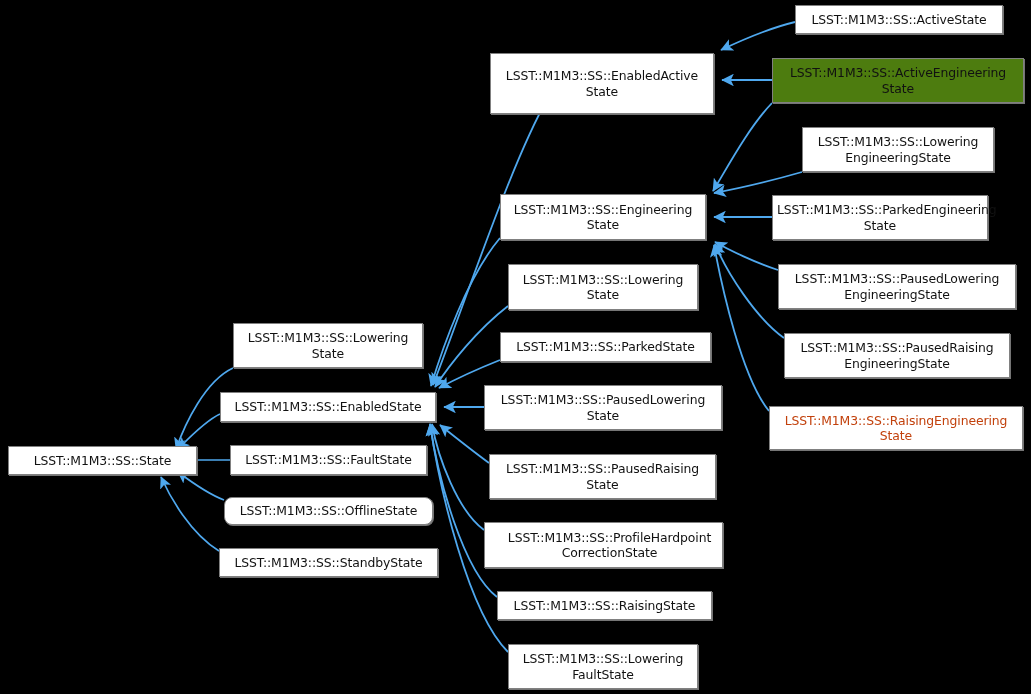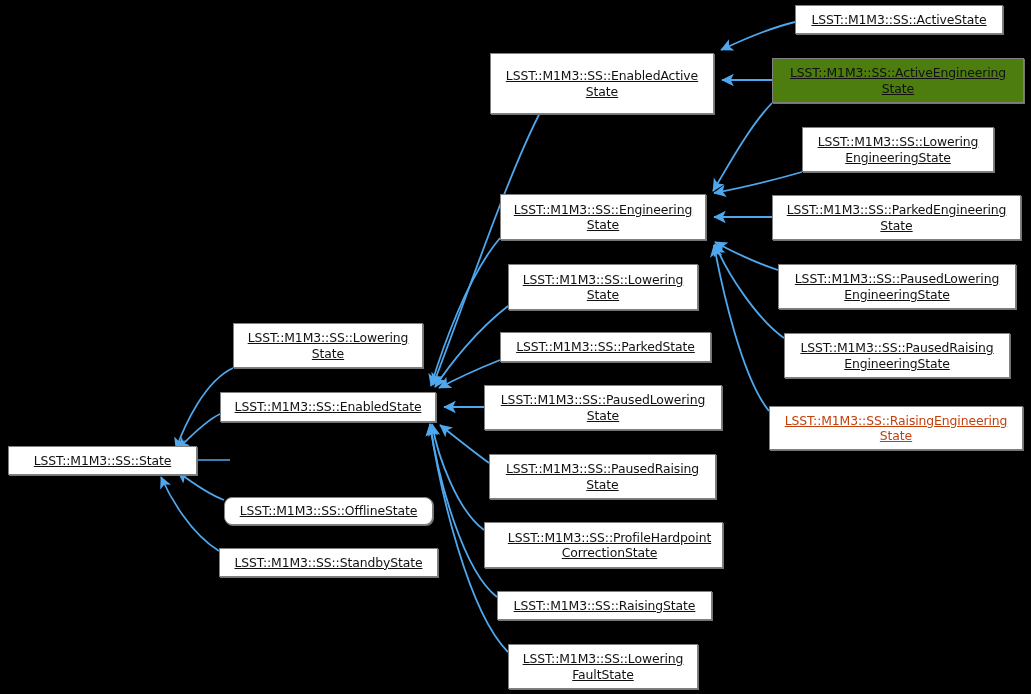--- a/index.html
+++ b/index.html
@@ -34,21 +34,20 @@
     font-size: 12.4px;
     line-height: 15.5px;
     display: flex;
     align-items: center;
     justify-content: flex-start;
     text-align: center;
     padding: 2px 4px;
     letter-spacing: -0.1px;
     cursor: pointer;
     z-index: 2;
-    text-decoration: underline;
   }
   .node .label {
     display: block;
     width: 100%;
     white-space: pre-line;
   }
 </style>
 </head>
 <body>
 
@@ -99,20 +98,23 @@
   <div class="node" style="left: 8px; top: 446px; width: 189px; height: 29px; background: rgb(255, 255, 255); border-color: rgb(128, 128, 128); color: rgb(17, 17, 17);">
     <span class="label">LSST::M1M3::SS::State</span>
   </div>
   <div class="node" style="left: 233px; top: 323px; width: 190px; height: 45px; background: rgb(255, 255, 255); border-color: rgb(128, 128, 128); color: rgb(17, 17, 17);">
     <span class="label">LSST::M1M3::SS::Lowering
 State</span>
   </div>
   <div class="node" style="left: 220px; top: 392px; width: 216px; height: 30px; background: rgb(255, 255, 255); border-color: rgb(128, 128, 128); color: rgb(17, 17, 17);">
     <span class="label">LSST::M1M3::SS::EnabledState</span>
   </div>
+  <div class="node" style="left: 230px; top: 445px; width: 197px; height: 30px; background: rgb(255, 255, 255); border-color: rgb(128, 128, 128); color: rgb(17, 17, 17);">
+    <span class="label">LSST::M1M3::SS::FaultState</span>
+  </div>
   <div class="node" style="left: 224px; top: 497px; width: 209px; height: 28px; background: rgb(255, 255, 255); border-color: rgb(128, 128, 128); color: rgb(17, 17, 17); border-radius: 8px;">
     <span class="label">LSST::M1M3::SS::OfflineState</span>
   </div>
   <div class="node" style="left: 219px; top: 548px; width: 219px; height: 29px; background: rgb(255, 255, 255); border-color: rgb(128, 128, 128); color: rgb(17, 17, 17);">
     <span class="label">LSST::M1M3::SS::StandbyState</span>
   </div>
   <div class="node" style="left: 490px; top: 53px; width: 224px; height: 61px; background: rgb(255, 255, 255); border-color: rgb(128, 128, 128); color: rgb(17, 17, 17);">
     <span class="label">LSST::M1M3::SS::EnabledActive
 State</span>
   </div>
@@ -150,21 +152,21 @@
     <span class="label">LSST::M1M3::SS::ActiveState</span>
   </div>
   <div class="node" style="left: 772px; top: 58px; width: 252px; height: 45px; background: #4d7c0f; border-color: rgb(128, 128, 128); color: rgb(17, 17, 17);">
     <span class="label">LSST::M1M3::SS::ActiveEngineering
 State</span>
   </div>
   <div class="node" style="left: 802px; top: 127px; width: 192px; height: 45px; background: rgb(255, 255, 255); border-color: rgb(128, 128, 128); color: rgb(17, 17, 17);">
     <span class="label">LSST::M1M3::SS::Lowering
 EngineeringState</span>
   </div>
-  <div class="node" style="left: 772px; top: 195px; width: 249px; height: 45px; background: rgb(255, 255, 255); border-color: rgb(128, 128, 128); color: rgb(17, 17, 17);">
+  <div class="node" style="left: 772px; top: 195px; width: 216px; height: 45px; background: rgb(255, 255, 255); border-color: rgb(128, 128, 128); color: rgb(17, 17, 17);">
     <span class="label">LSST::M1M3::SS::ParkedEngineering
 State</span>
   </div>
   <div class="node" style="left: 778px; top: 264px; width: 238px; height: 45px; background: rgb(255, 255, 255); border-color: rgb(128, 128, 128); color: rgb(17, 17, 17);">
     <span class="label">LSST::M1M3::SS::PausedLowering
 EngineeringState</span>
   </div>
   <div class="node" style="left: 784px; top: 333px; width: 226px; height: 45px; background: rgb(255, 255, 255); border-color: rgb(128, 128, 128); color: rgb(17, 17, 17);">
     <span class="label">LSST::M1M3::SS::PausedRaising
 EngineeringState</span>

